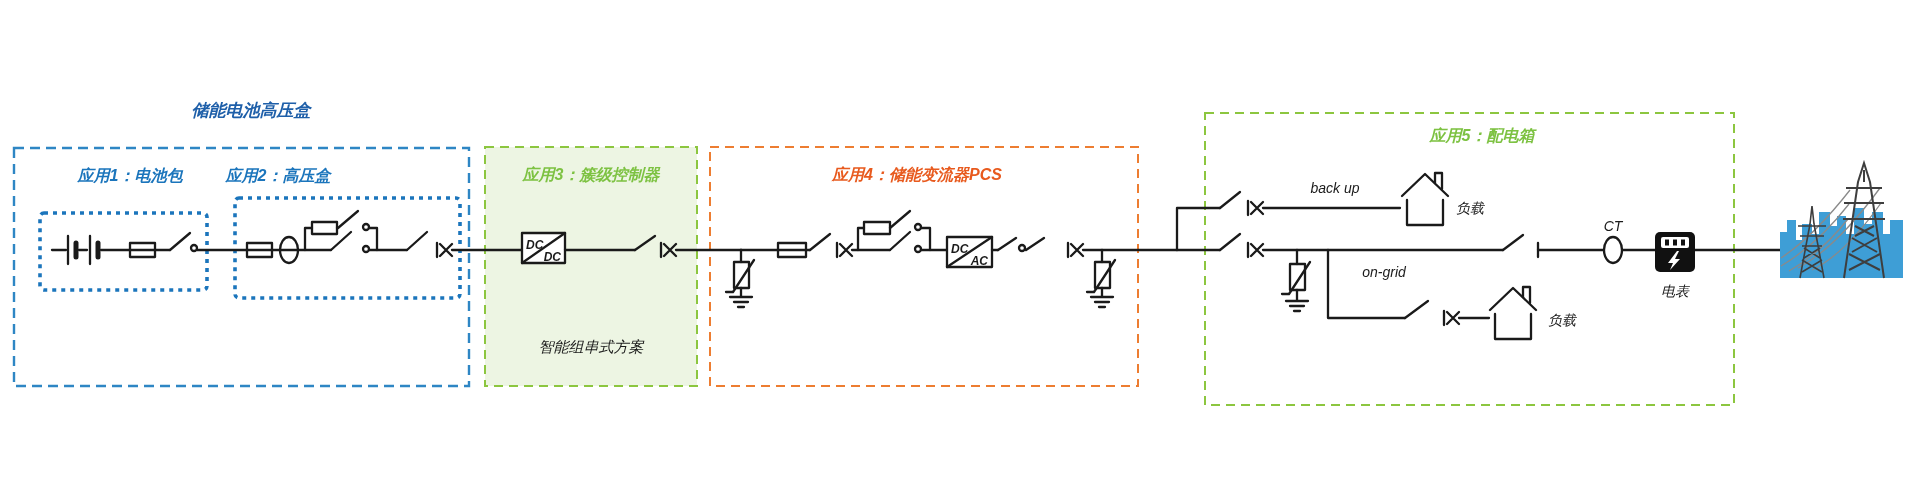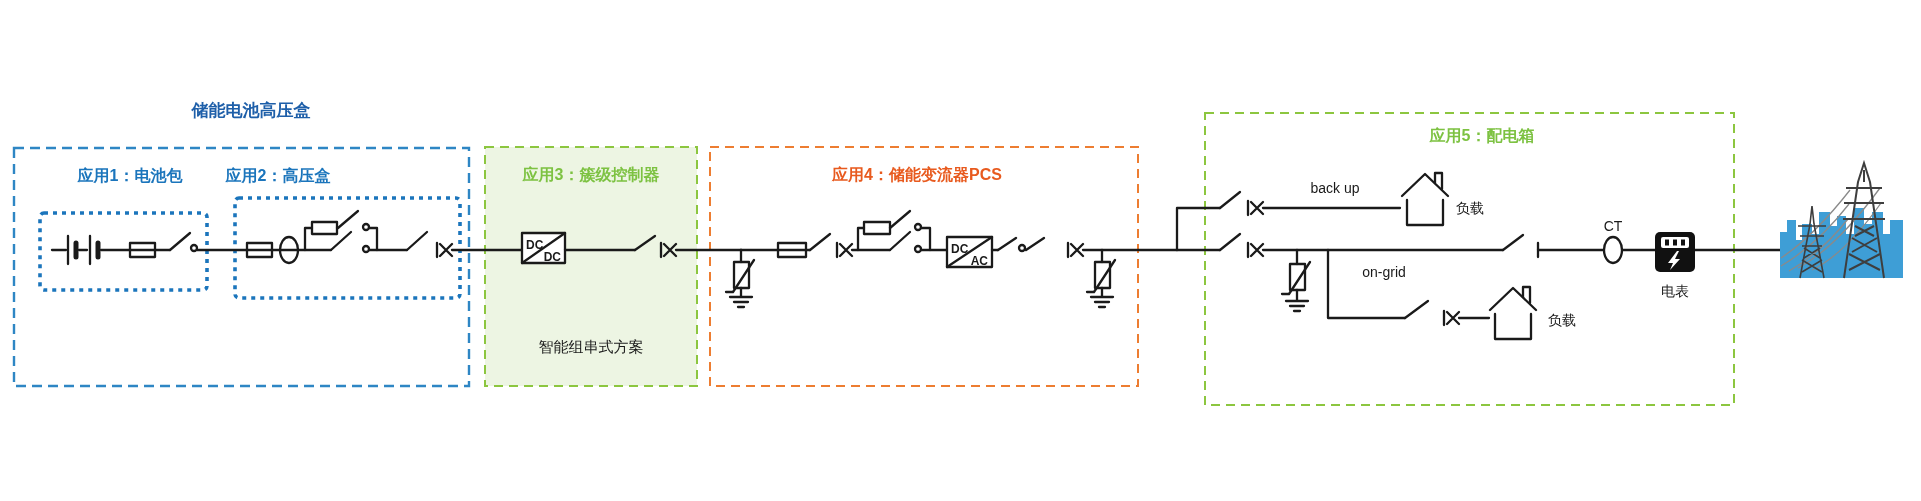--- a/index.html
+++ b/index.html
@@ -1,17 +1,17 @@
 <!DOCTYPE html>
 <html><head>
 <meta charset="utf-8">
 <style>
   html,body{margin:0;padding:0;background:#ffffff;}
   .stage{position:relative;width:1921px;height:408px;background:#ffffff;overflow:hidden;
-         font-family:"Liberation Sans",sans-serif;}
+         font-family:"Liberation Sans",sans-serif;font-style:italic;}
   svg{position:absolute;top:0;left:0;}
   text{font-family:"Liberation Sans","DejaVu Sans",sans-serif;}
   .ttl{font-size:16px;font-weight:bold;}
   .ttl-main{font-size:17px;font-weight:bold;}
   .lbl{font-size:14px;fill:#1a1a1a;}
   .sub{font-size:15px;fill:#1a1a1a;}
   .conv{font-size:12px;font-weight:bold;fill:#1a1a1a;}
 </style>
 </head>
 <body>

